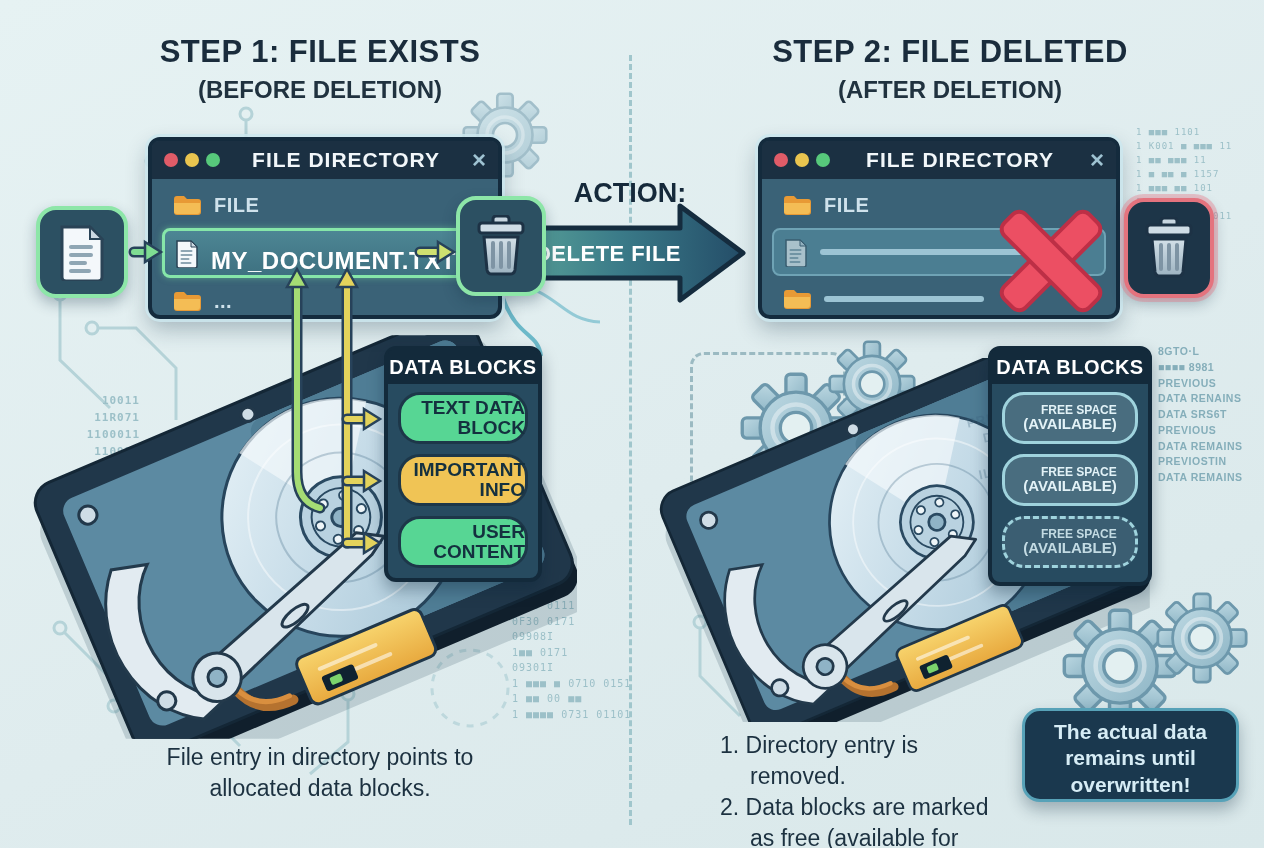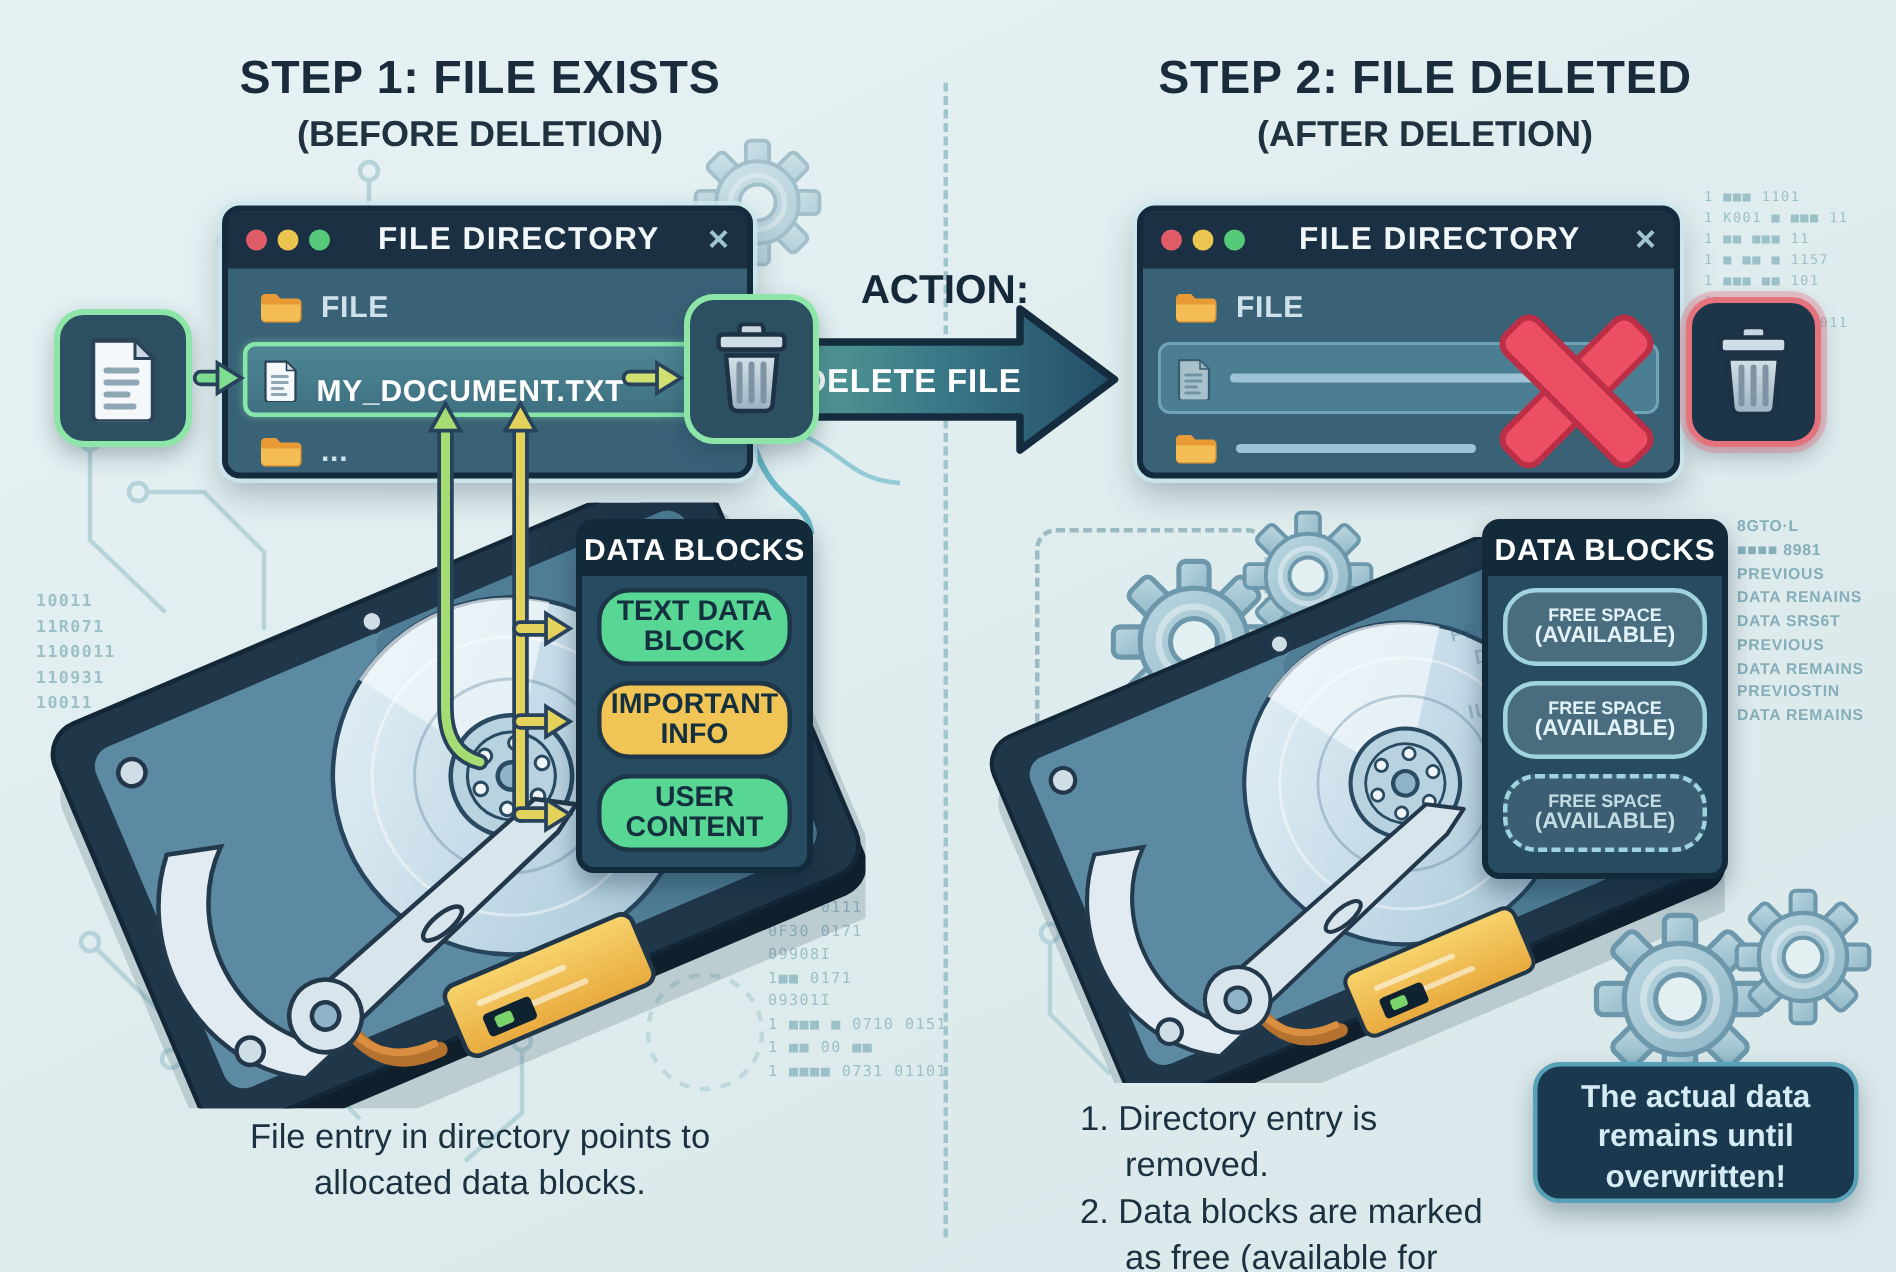--- a/index.html
+++ b/index.html
@@ -21,59 +21,59 @@
   .dots{display:flex;gap:7px;align-items:center;}
   .dot{width:14px;height:14px;border-radius:50%;}
   .dot.r{background:#e05c68;} .dot.y{background:#eac54f;} .dot.g{background:#57c97b;}
   .win-title{flex:1;text-align:center;color:#f2f7fa;font-weight:800;font-size:21px;letter-spacing:1px;}
   .win-close{color:#9fc3d2;font-size:24px;font-weight:700;line-height:1;cursor:default;}
   .rows{padding:7px 10px 6px 10px;display:flex;flex-direction:column;gap:4px;}
   .row{height:38px;display:flex;align-items:center;gap:12px;padding:0 10px;border-radius:8px;}
   .row-label{color:#cfe2ec;font-weight:700;font-size:20px;letter-spacing:.5px;}
   .row.hl{height:44px;border:3px solid #86e6a9;background:linear-gradient(#4d8694,#3e7181);
           box-shadow:0 0 6px rgba(120,220,160,.5);}
-  .row.hl .row-label{color:#ffffff;font-size:20px;margin-top:16px;}
+  .row.hl .row-label{color:#ffffff;font-size:24px;margin-top:16px;}
   .row.removed{height:44px;border:2px solid #6fa3b5;background:#4b7e92;}
   .bar{height:6px;border-radius:3px;background:#9cc4d4;}
 
   
   .badge{border-radius:20px;display:grid;place-items:center;box-sizing:border-box;z-index:42;
          box-shadow:0 6px 14px rgba(20,50,70,.3);}
   .badge.green{background:#2c5062;border:4px solid #8de6a8;}
   .badge.red{background:#1d3548;border:4px solid #e4737e;box-shadow:0 0 0 4px rgba(235,110,125,.35),0 6px 14px rgba(20,50,70,.3);}
 
   
   .panel{background:#274b60;border:4px solid #132a3b;border-radius:12px;box-sizing:border-box;z-index:45;
          box-shadow:0 8px 16px rgba(10,35,55,.35);}
   .panel-header{height:34px;background:#132a3b;color:#fff;font-weight:800;font-size:20px;display:grid;
                 place-items:center;letter-spacing:.5px;border-radius:4px 4px 0 0;}
   .blocks{padding:8px 10px;display:flex;flex-direction:column;gap:10px;}
   .block{height:52px;border-radius:22px;border:3px solid #1d3749;display:grid;place-items:center;
-         text-align:center;font-weight:800;font-size:19px;line-height:1.05;color:#14303f;box-sizing:border-box;}
+         text-align:right;font-weight:800;font-size:19px;line-height:1.05;color:#14303f;box-sizing:border-box;}
   .block.green{background:#57d694;} .block.yellow{background:#f0c455;}
   .block.free{background:rgba(130,165,178,.38);border:3px solid #9fd3dd;color:#e2f2f7;}
   .block.free .l1{font-size:12px;font-weight:800;display:block;}
   .block.free .l2{font-size:15px;font-weight:700;display:block;}
   .block.free.dashed{border-style:dashed;background:rgba(130,165,178,.22);color:#c3dbe3;}
 
   
   .action-label{font-size:27px;font-weight:800;color:#15293a;text-align:center;z-index:40;}
   .action-text{fill:#ffffff;font-weight:800;font-size:22px;font-family:"Liberation Sans",sans-serif;letter-spacing:.5px;}
 
   
   .caption{font-size:23px;color:#1c3140;text-align:center;line-height:1.35;z-index:40;}
   .caption-list{font-size:23px;color:#1c3140;line-height:1.35;z-index:40;}
   .caption-list div{padding-left:30px;text-indent:-30px;margin-left:48px;}
   .callout{background:#1a384e;border:3px solid #57a2b8;border-radius:18px;color:#d6ecf5;font-weight:800;
            font-size:21px;line-height:1.25;display:grid;place-items:center;text-align:center;
            padding:8px 12px;box-sizing:border-box;z-index:40;box-shadow:0 8px 16px rgba(10,35,55,.3);}
 
   
   .binary{font-family:"DejaVu Sans Mono",monospace;color:#9cc0c8;z-index:5;line-height:1.55;letter-spacing:1px;}
-  .binary.right-align{text-align:left;}
+  .binary.right-align{text-align:right;}
   .margin-text{font-family:"Liberation Sans",sans-serif;font-weight:700;color:#85aeba;z-index:5;line-height:1.5;letter-spacing:.5px;}
   .ghost{font-weight:800;color:rgba(60,100,125,.30);z-index:18;text-align:right;line-height:1.35;letter-spacing:1px;}
   .dashed-rect{border:3px dashed #9bbac2;border-radius:14px;z-index:5;}
   .gear-svg{z-index:12;} .gear-svg.front{z-index:20;} .gear-svg.faint{opacity:.55;z-index:8;}
   .drive-svg{z-index:15;overflow:visible;}
   .overlay{z-index:60;pointer-events:none;overflow:visible;}
   .redx{z-index:65;overflow:visible;}
   .arr-o{stroke:#27425a;stroke-width:11;fill:none;stroke-linecap:round;}
   .arr-c{fill:none;stroke-width:6;stroke-linecap:round;}
 </style>

